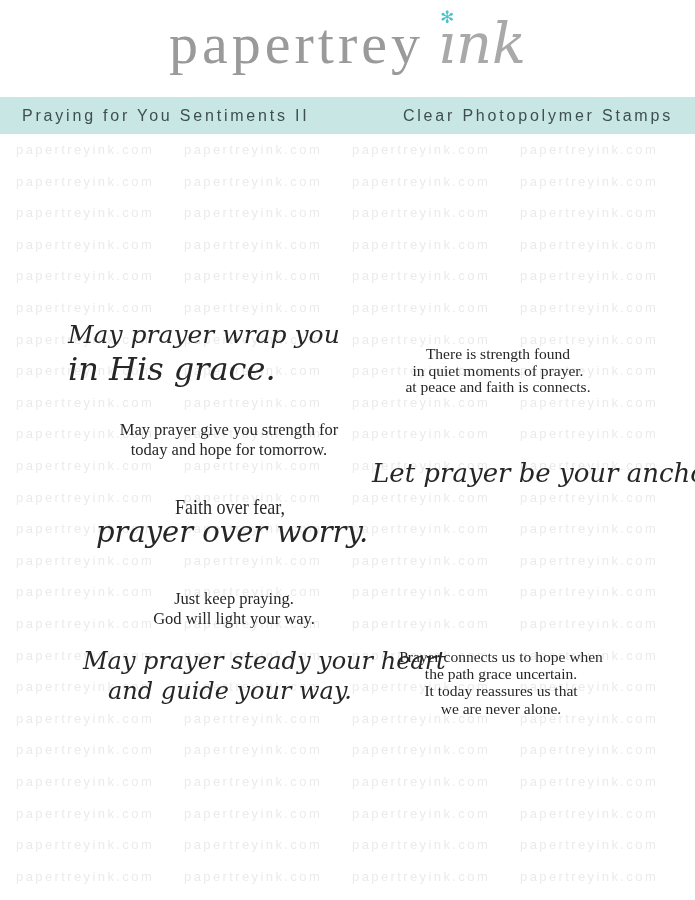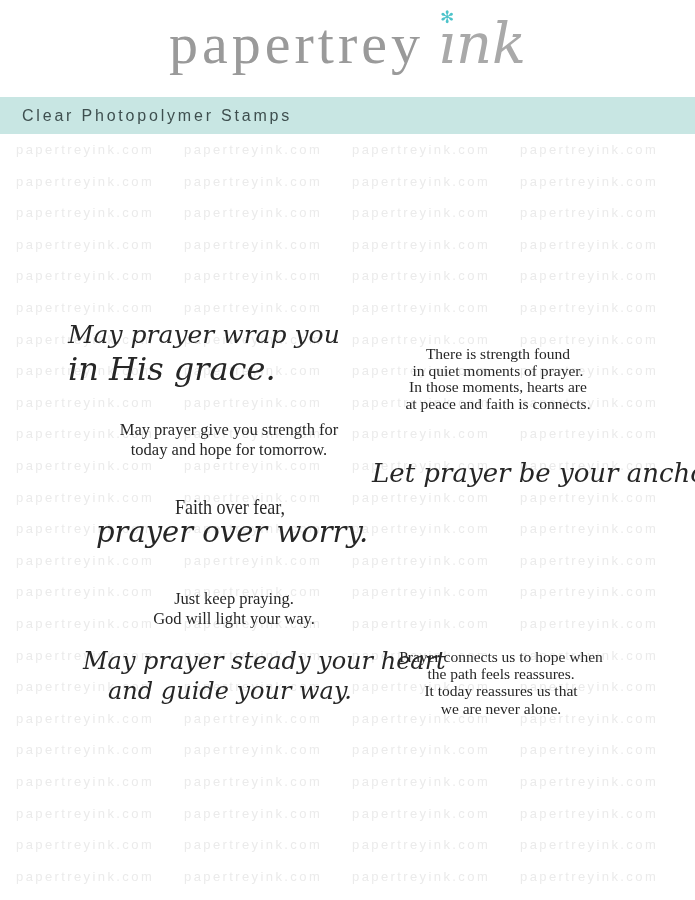--- a/index.html
+++ b/index.html
@@ -58,20 +58,21 @@
 </head>
 <body>
 
 <div class="canvas">
 
   <div class="logo">
     <span class="logo-main" style="color: rgb(154, 154, 154);">papertrey</span><span class="logo-ink"><span class="flower" style="color: rgb(76, 195, 202);">✻</span><span>ınk</span></span>
   </div>
 
   <div class="banner" style="background: rgb(200, 230, 227); color: rgb(62, 79, 79);">
+    <span>Praying for You Sentiments II</span>
     <span>Clear Photopolymer Stamps</span>
   </div>
 
   <div>
       <span class="wm" style="left: 16px; top: 142px; color: rgb(235, 235, 235);">papertreyink.com</span>
       <span class="wm" style="left: 184px; top: 142px; color: rgb(235, 235, 235);">papertreyink.com</span>
       <span class="wm" style="left: 352px; top: 142px; color: rgb(235, 235, 235);">papertreyink.com</span>
       <span class="wm" style="left: 520px; top: 142px; color: rgb(235, 235, 235);">papertreyink.com</span>
       <span class="wm" style="left: 16px; top: 173.6px; color: rgb(235, 235, 235);">papertreyink.com</span>
       <span class="wm" style="left: 184px; top: 173.6px; color: rgb(235, 235, 235);">papertreyink.com</span>
@@ -188,27 +189,26 @@
   </div>
 
   <div class="sent script s5">
     <div class="line">May prayer steady your heart</div>
     <div class="line">and guide your way.</div>
   </div>
 
   <div class="sent serif r1">
     <div>There is strength found</div>
     <div>in quiet moments of prayer.</div>
-    <div>In those moments, hearts are</div>
     <div>at peace and faith is connects.</div>
   </div>
 
   <div class="sent script r2">Let prayer be your anchor.</div>
 
 
   <div class="sent serif r4">
     <div>Prayer connects us to hope when</div>
-    <div>the path feels reassures.</div>
+    <div>the path grace uncertain.</div>
     <div>It today reassures us that</div>
     <div>we are never alone.</div>
   </div>
 
 </div>
 
 </body></html>

